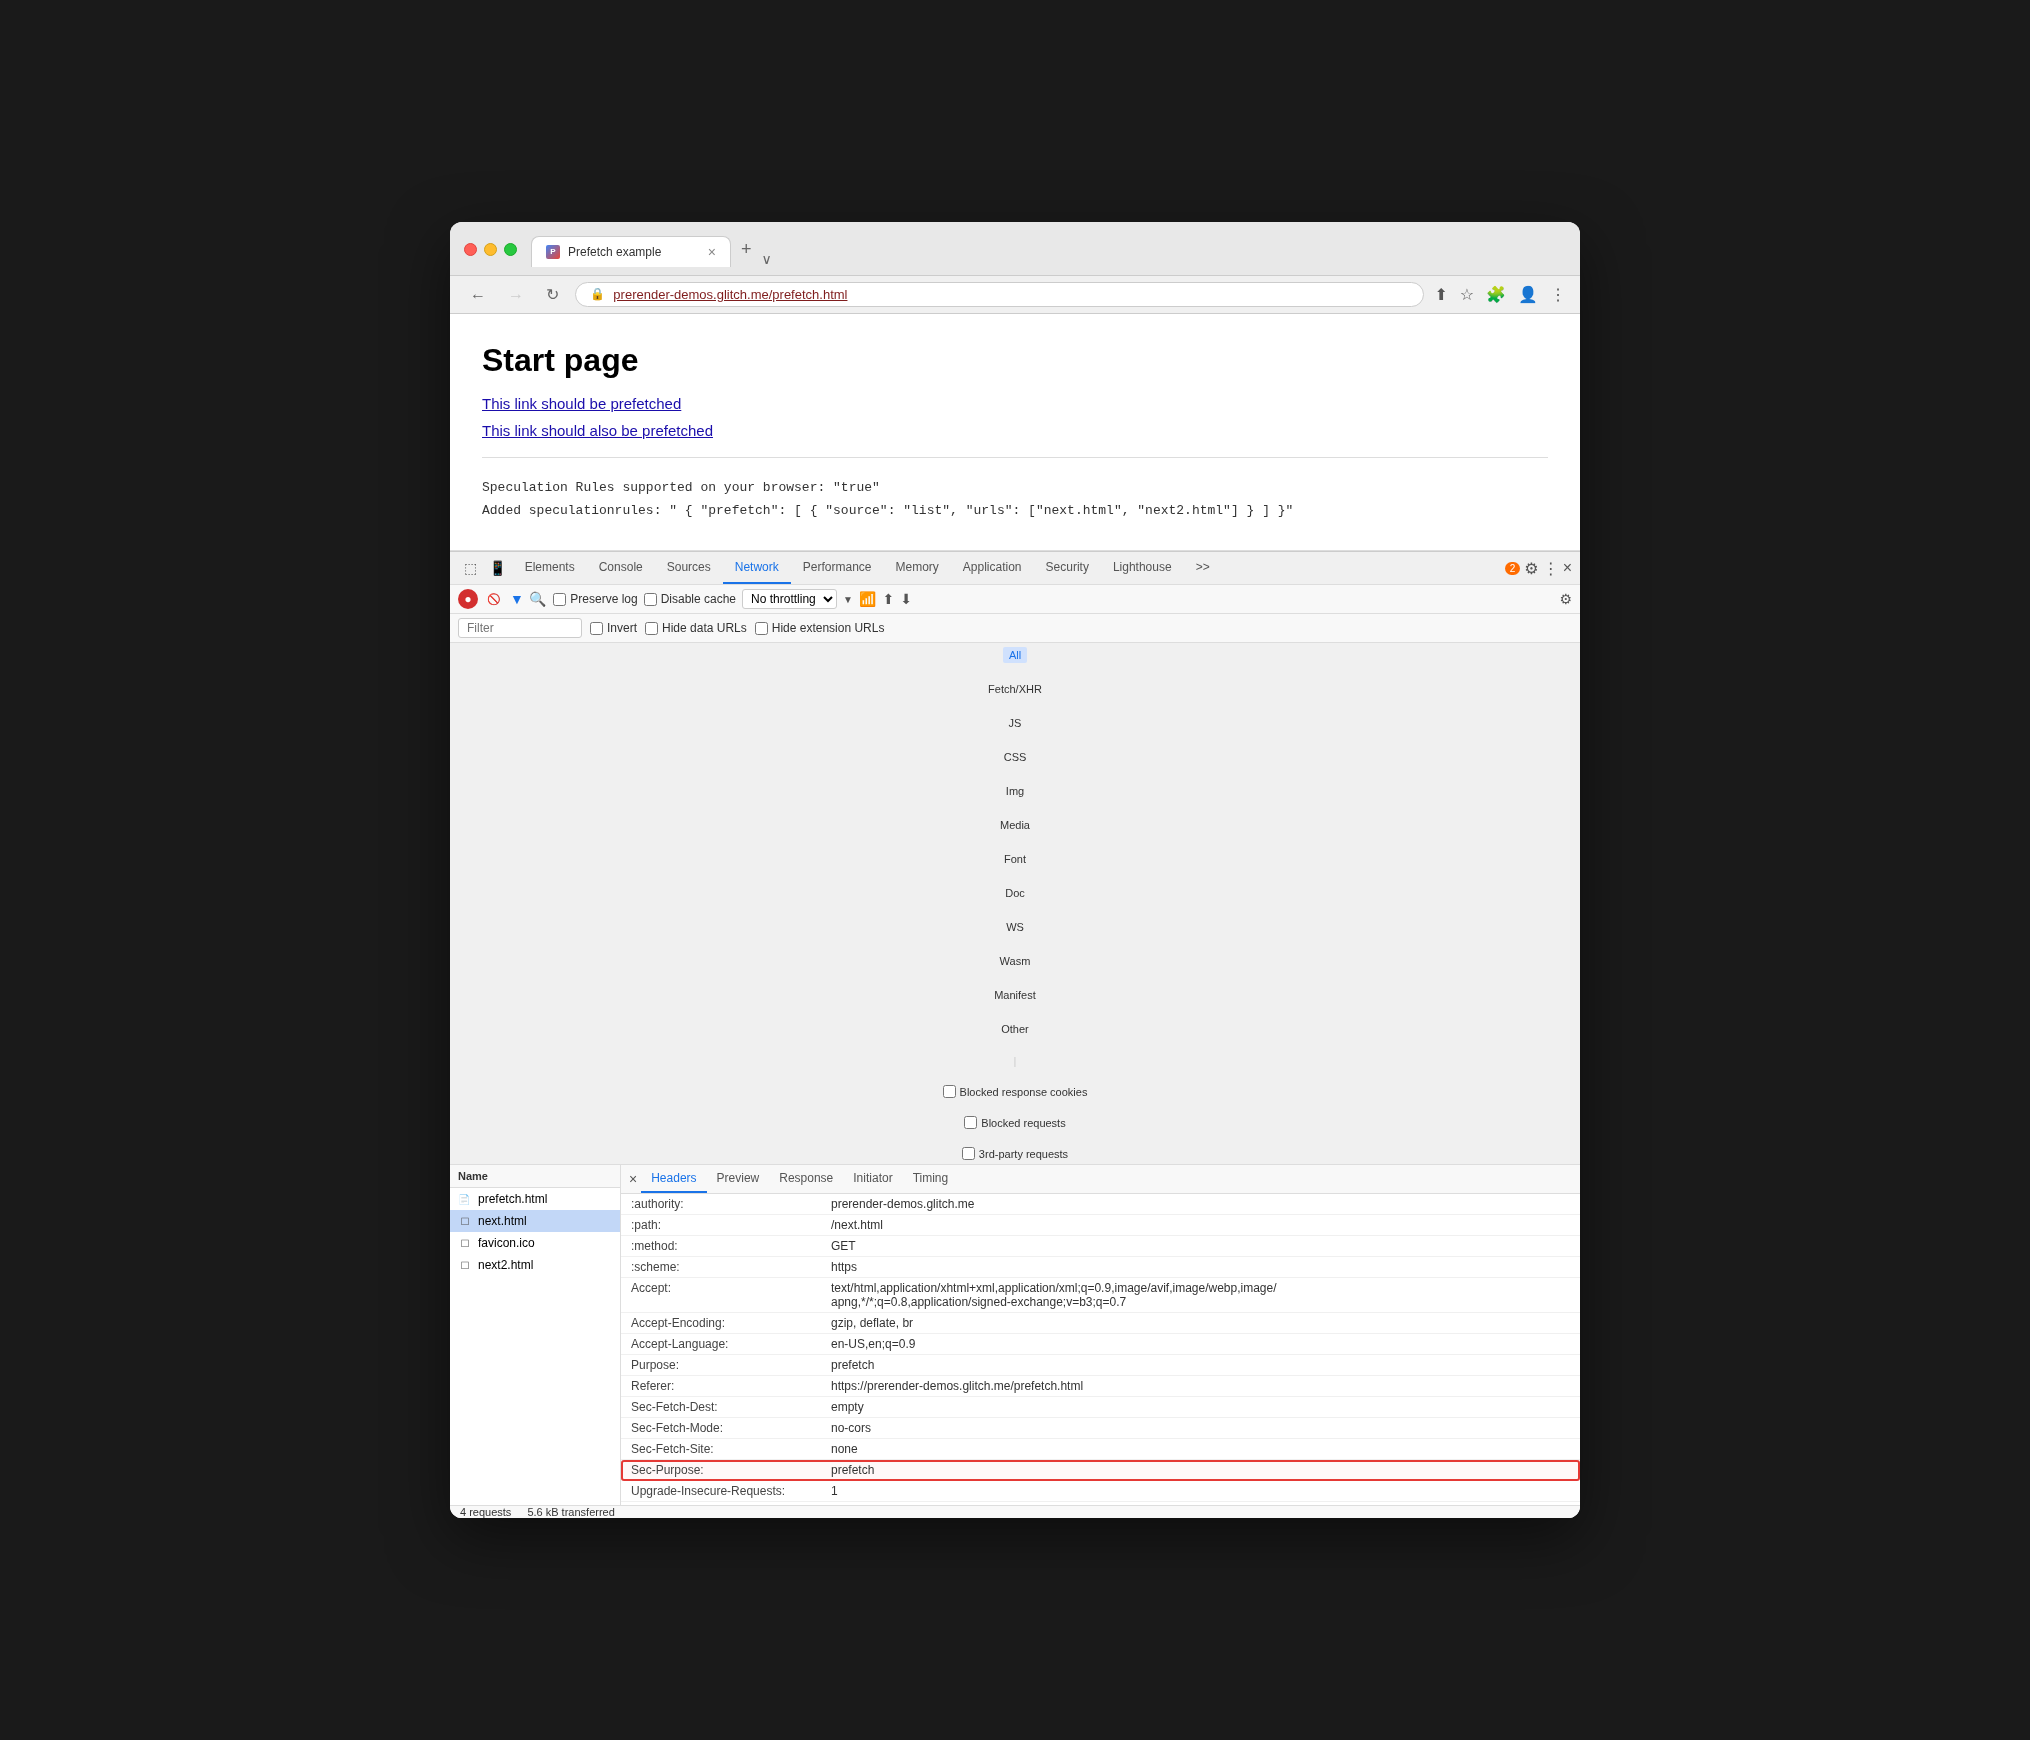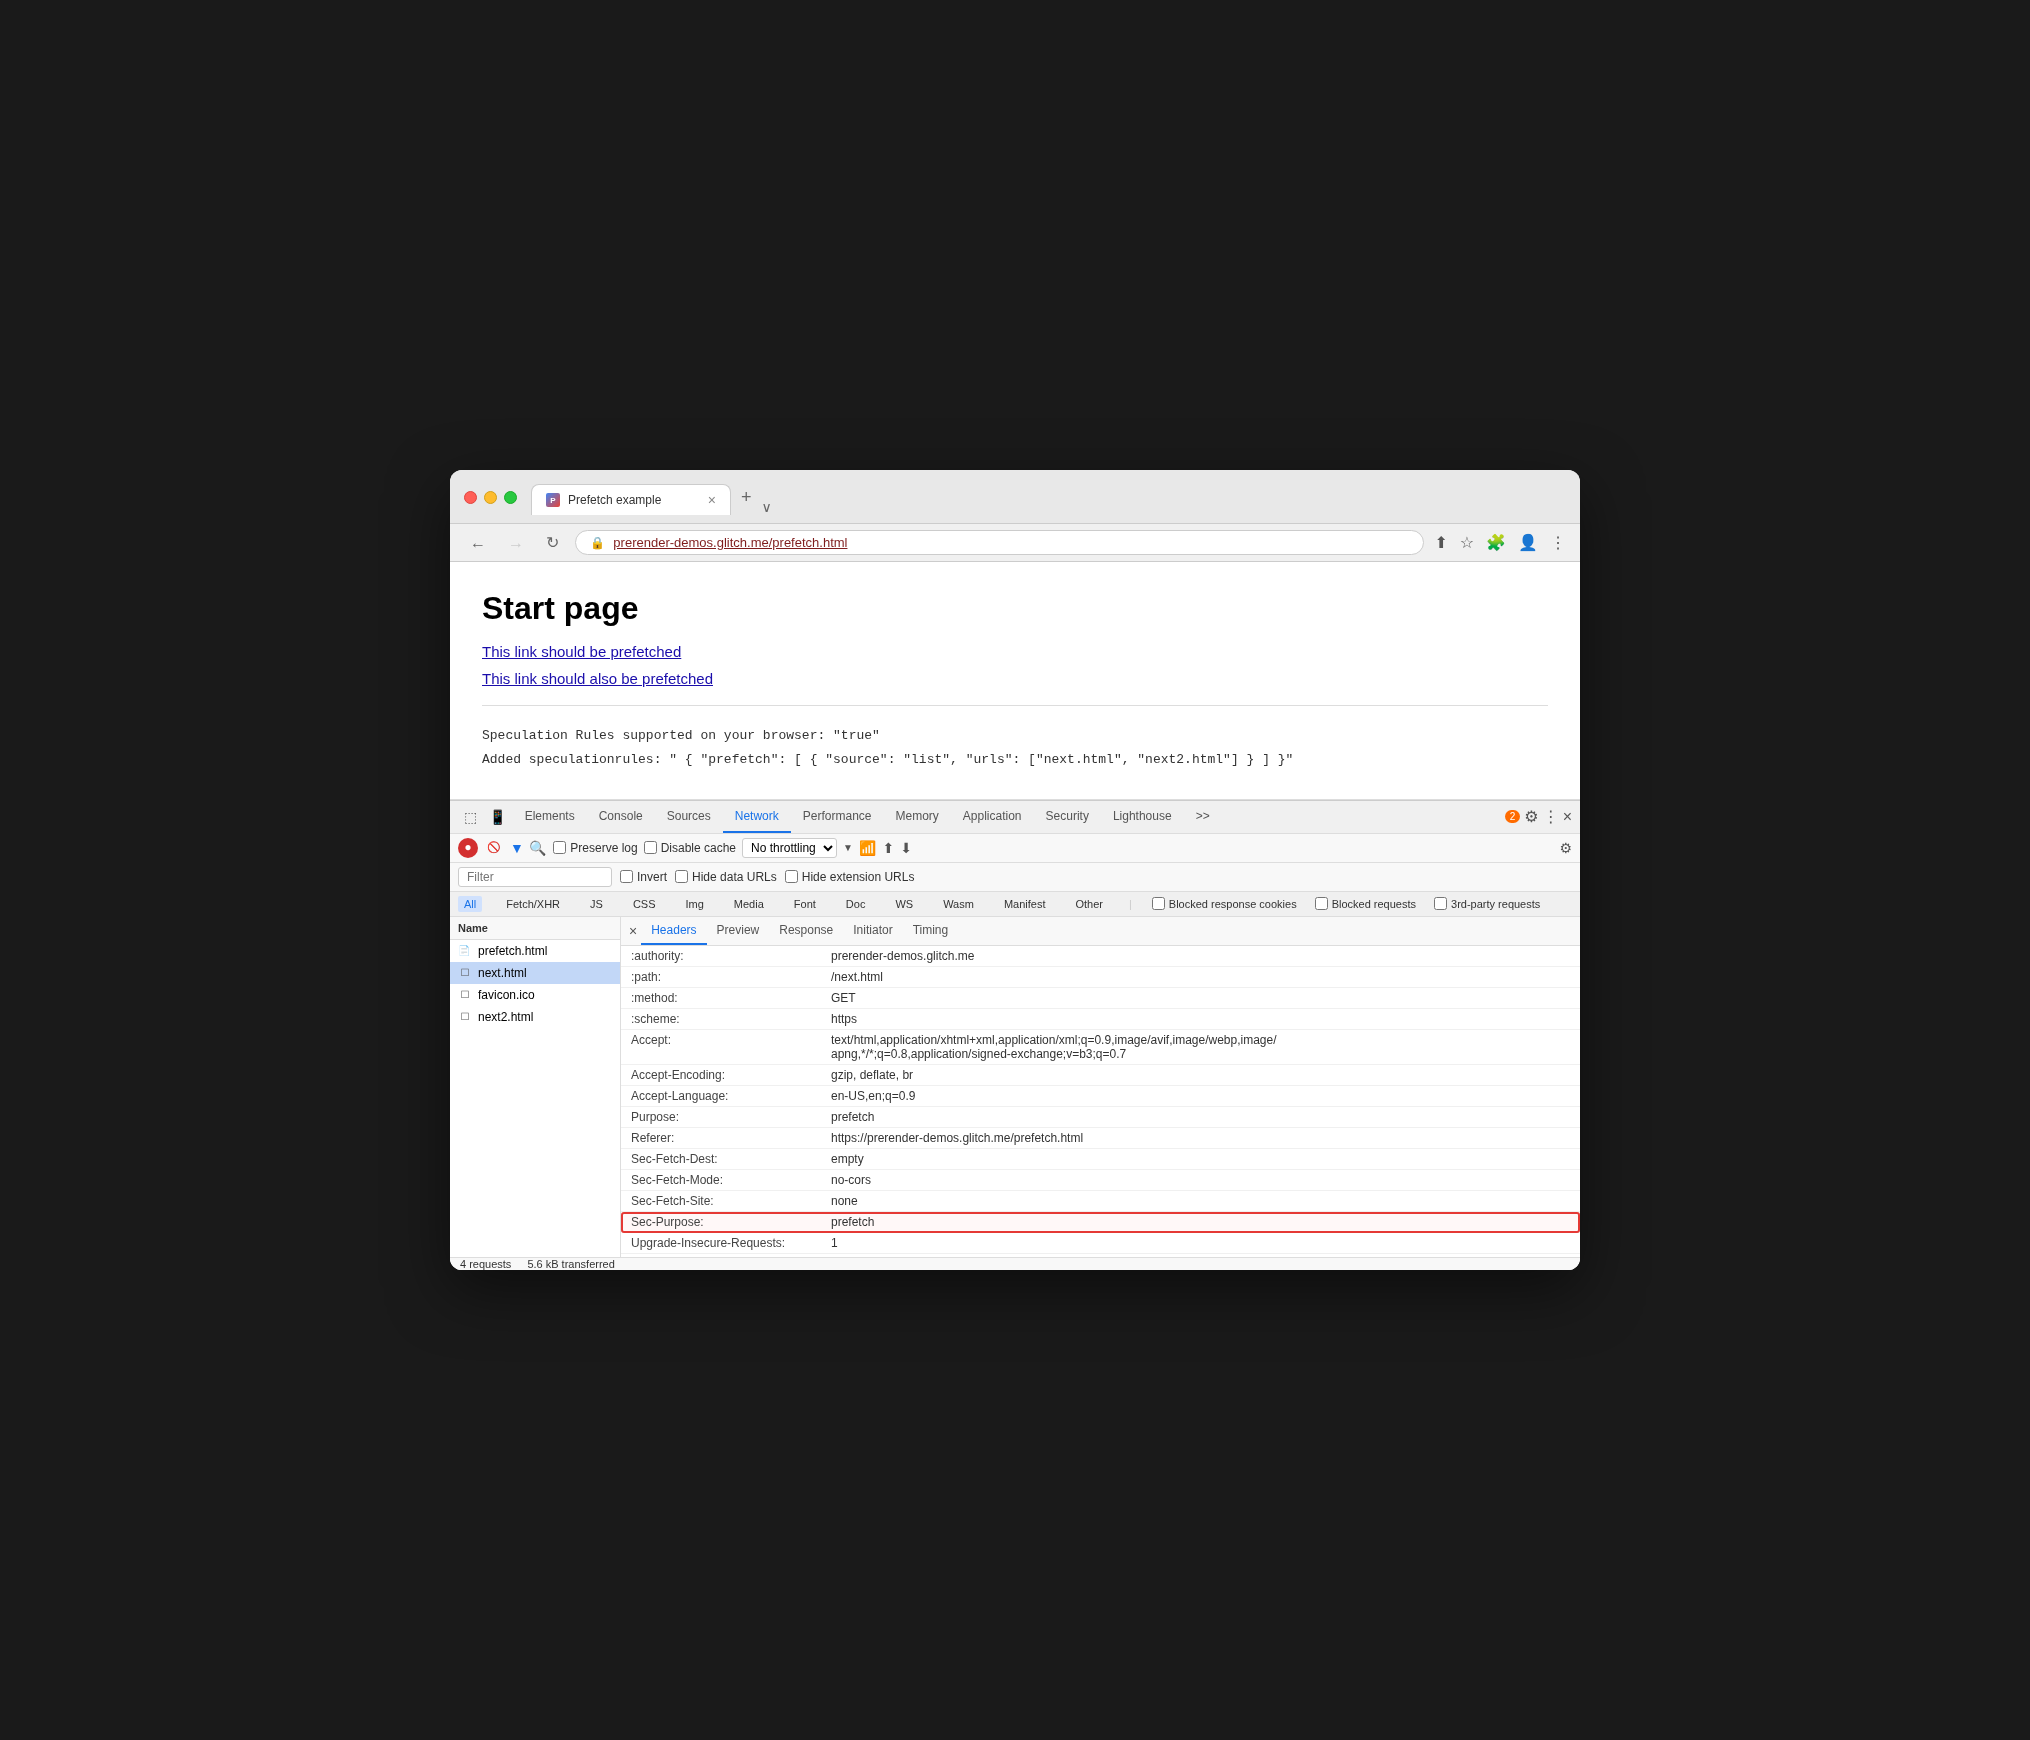--- a/index.html
+++ b/index.html
@@ -264,33 +264,34 @@
       padding: 4px 8px;
       gap: 8px;
       background: #f8f8f8;
       border-bottom: 1px solid #ddd;
     }
     .filter-input {
       border: 1px solid #ccc;
       border-radius: 3px;
       padding: 2px 8px;
       font-size: 12px;
-      width: 154px;
+      width: 124px;
       background: #fff;
     }
     
     .type-filter {
       display: flex;
       align-items: center;
       padding: 4px 8px;
       gap: 18px;
       background: #f0f0f0;
       border-bottom: 1px solid #ddd;
       font-size: 11px;
       flex-wrap: wrap;
+      flex-direction: column;
     }
     .type-btn {
       padding: 2px 6px;
       border: none;
       background: none;
       cursor: pointer;
       border-radius: 2px;
       font-size: 11px;
       color: #333;
     }

